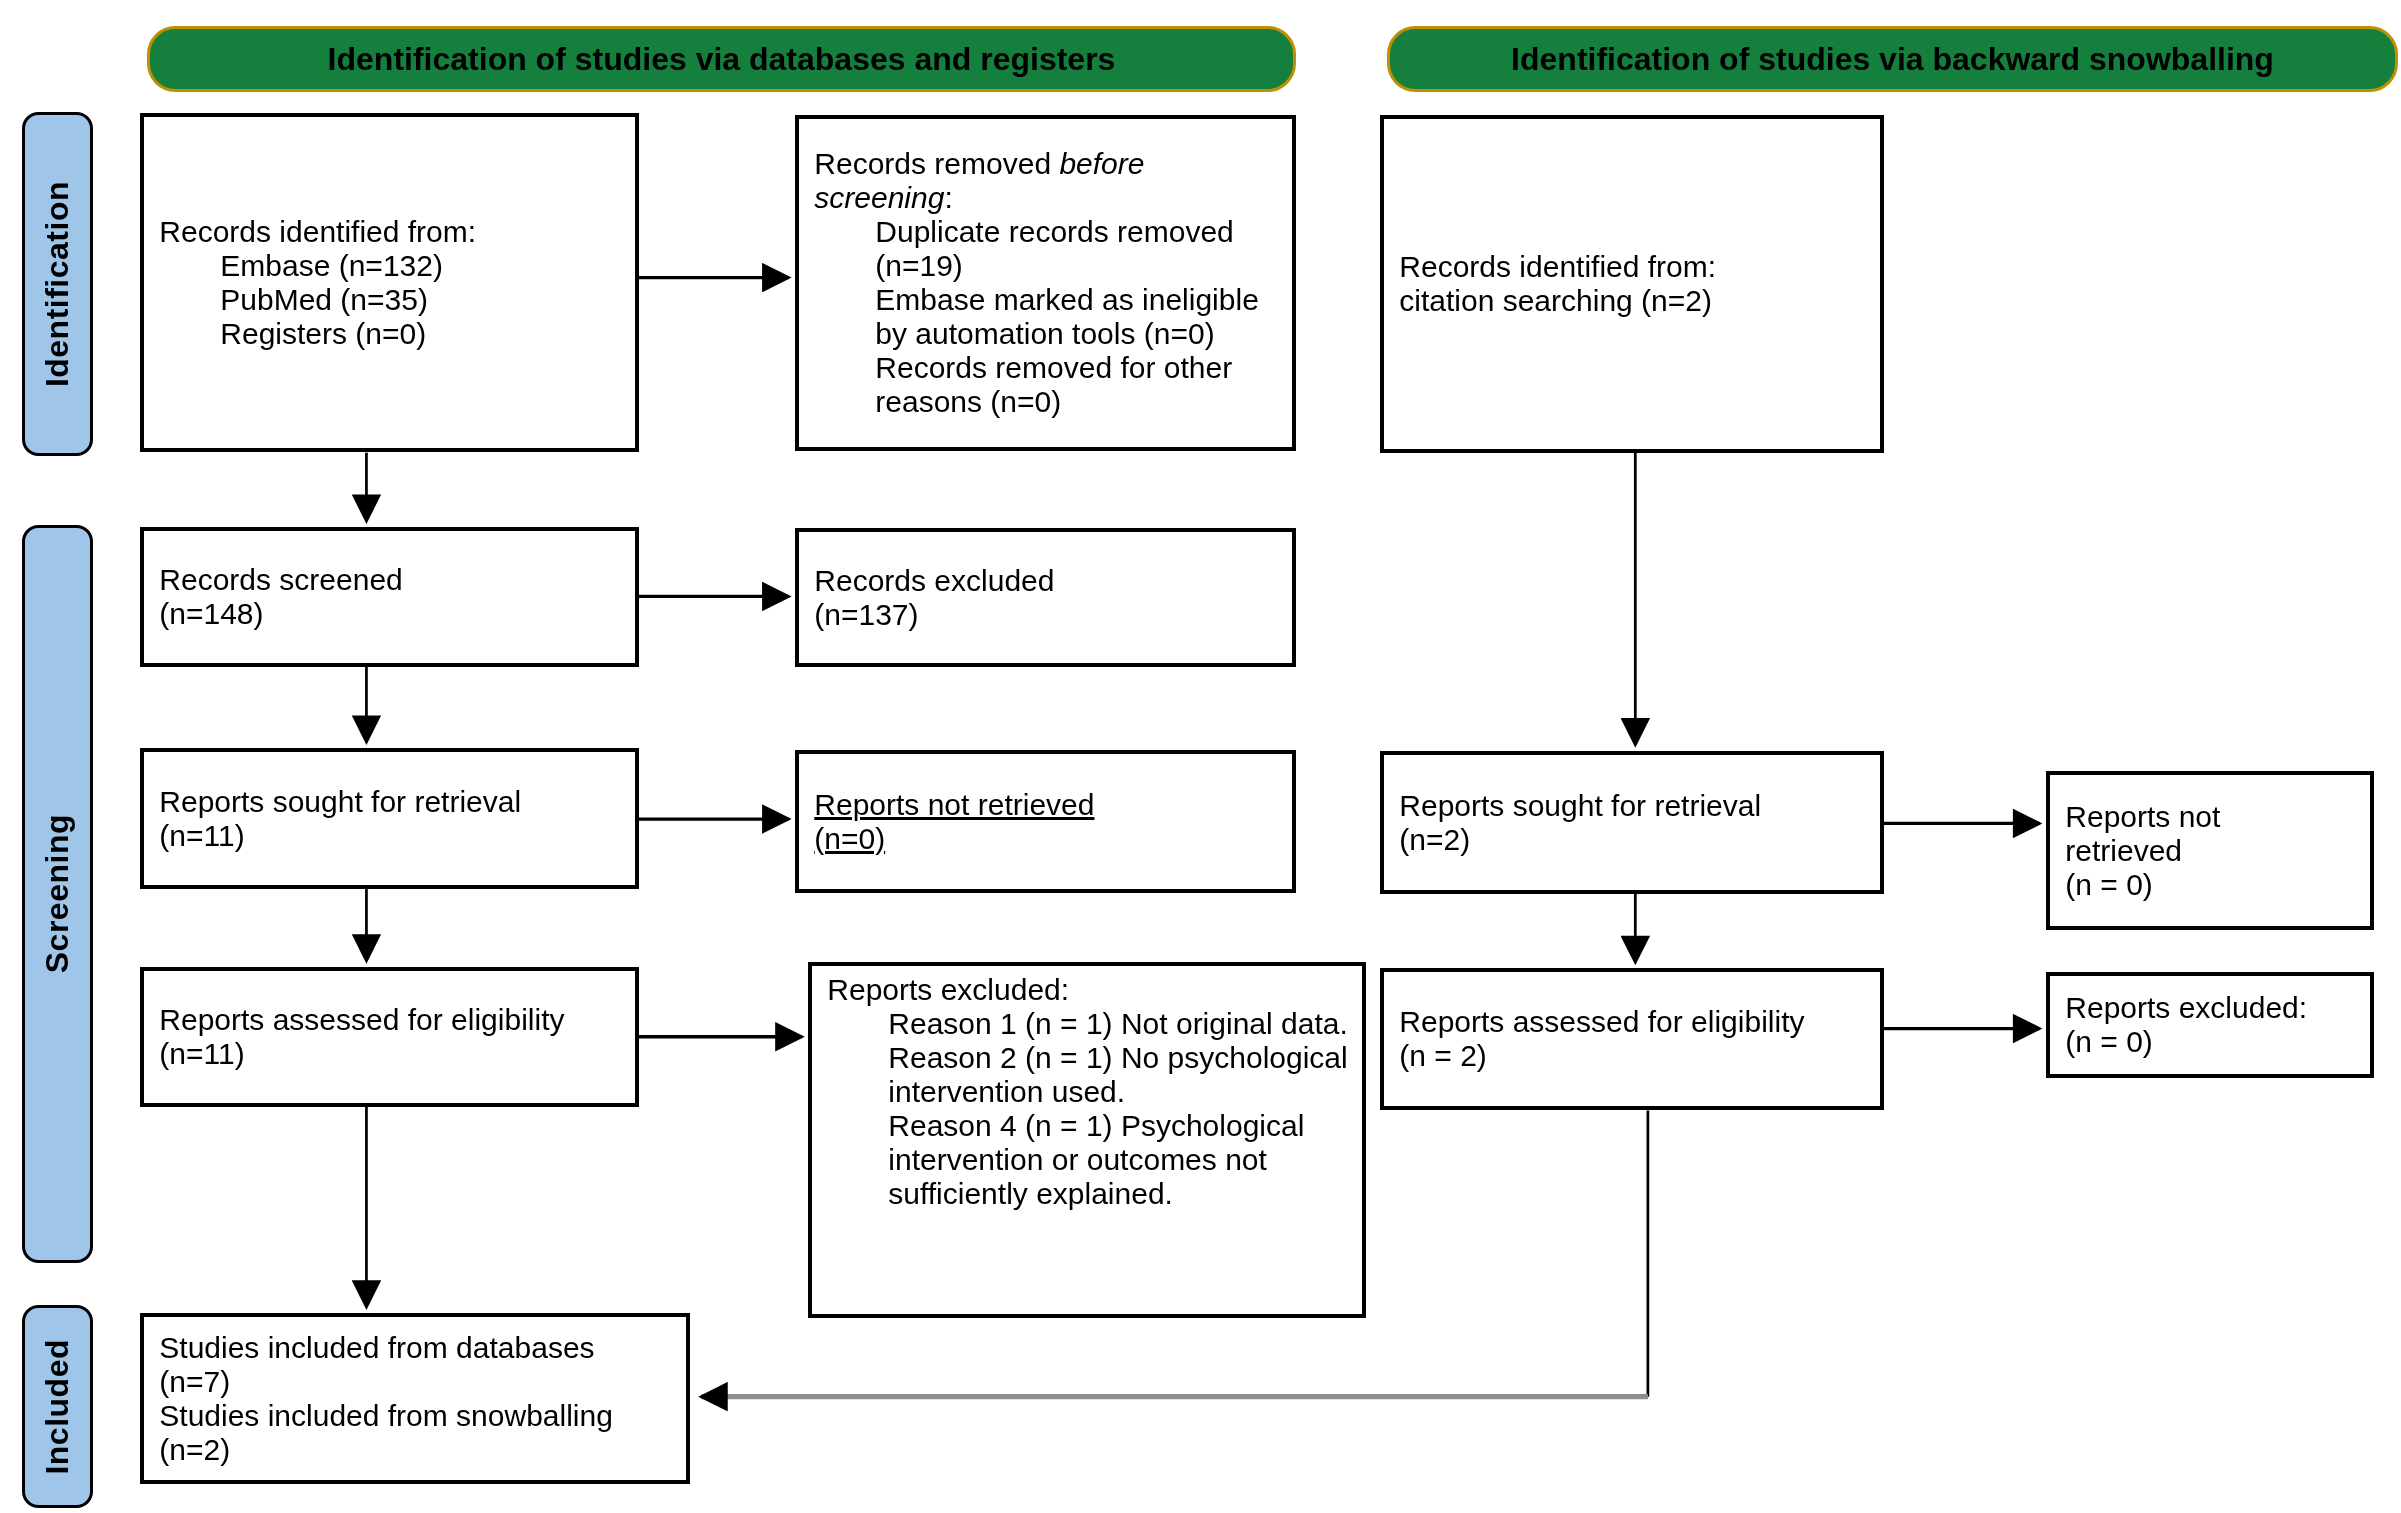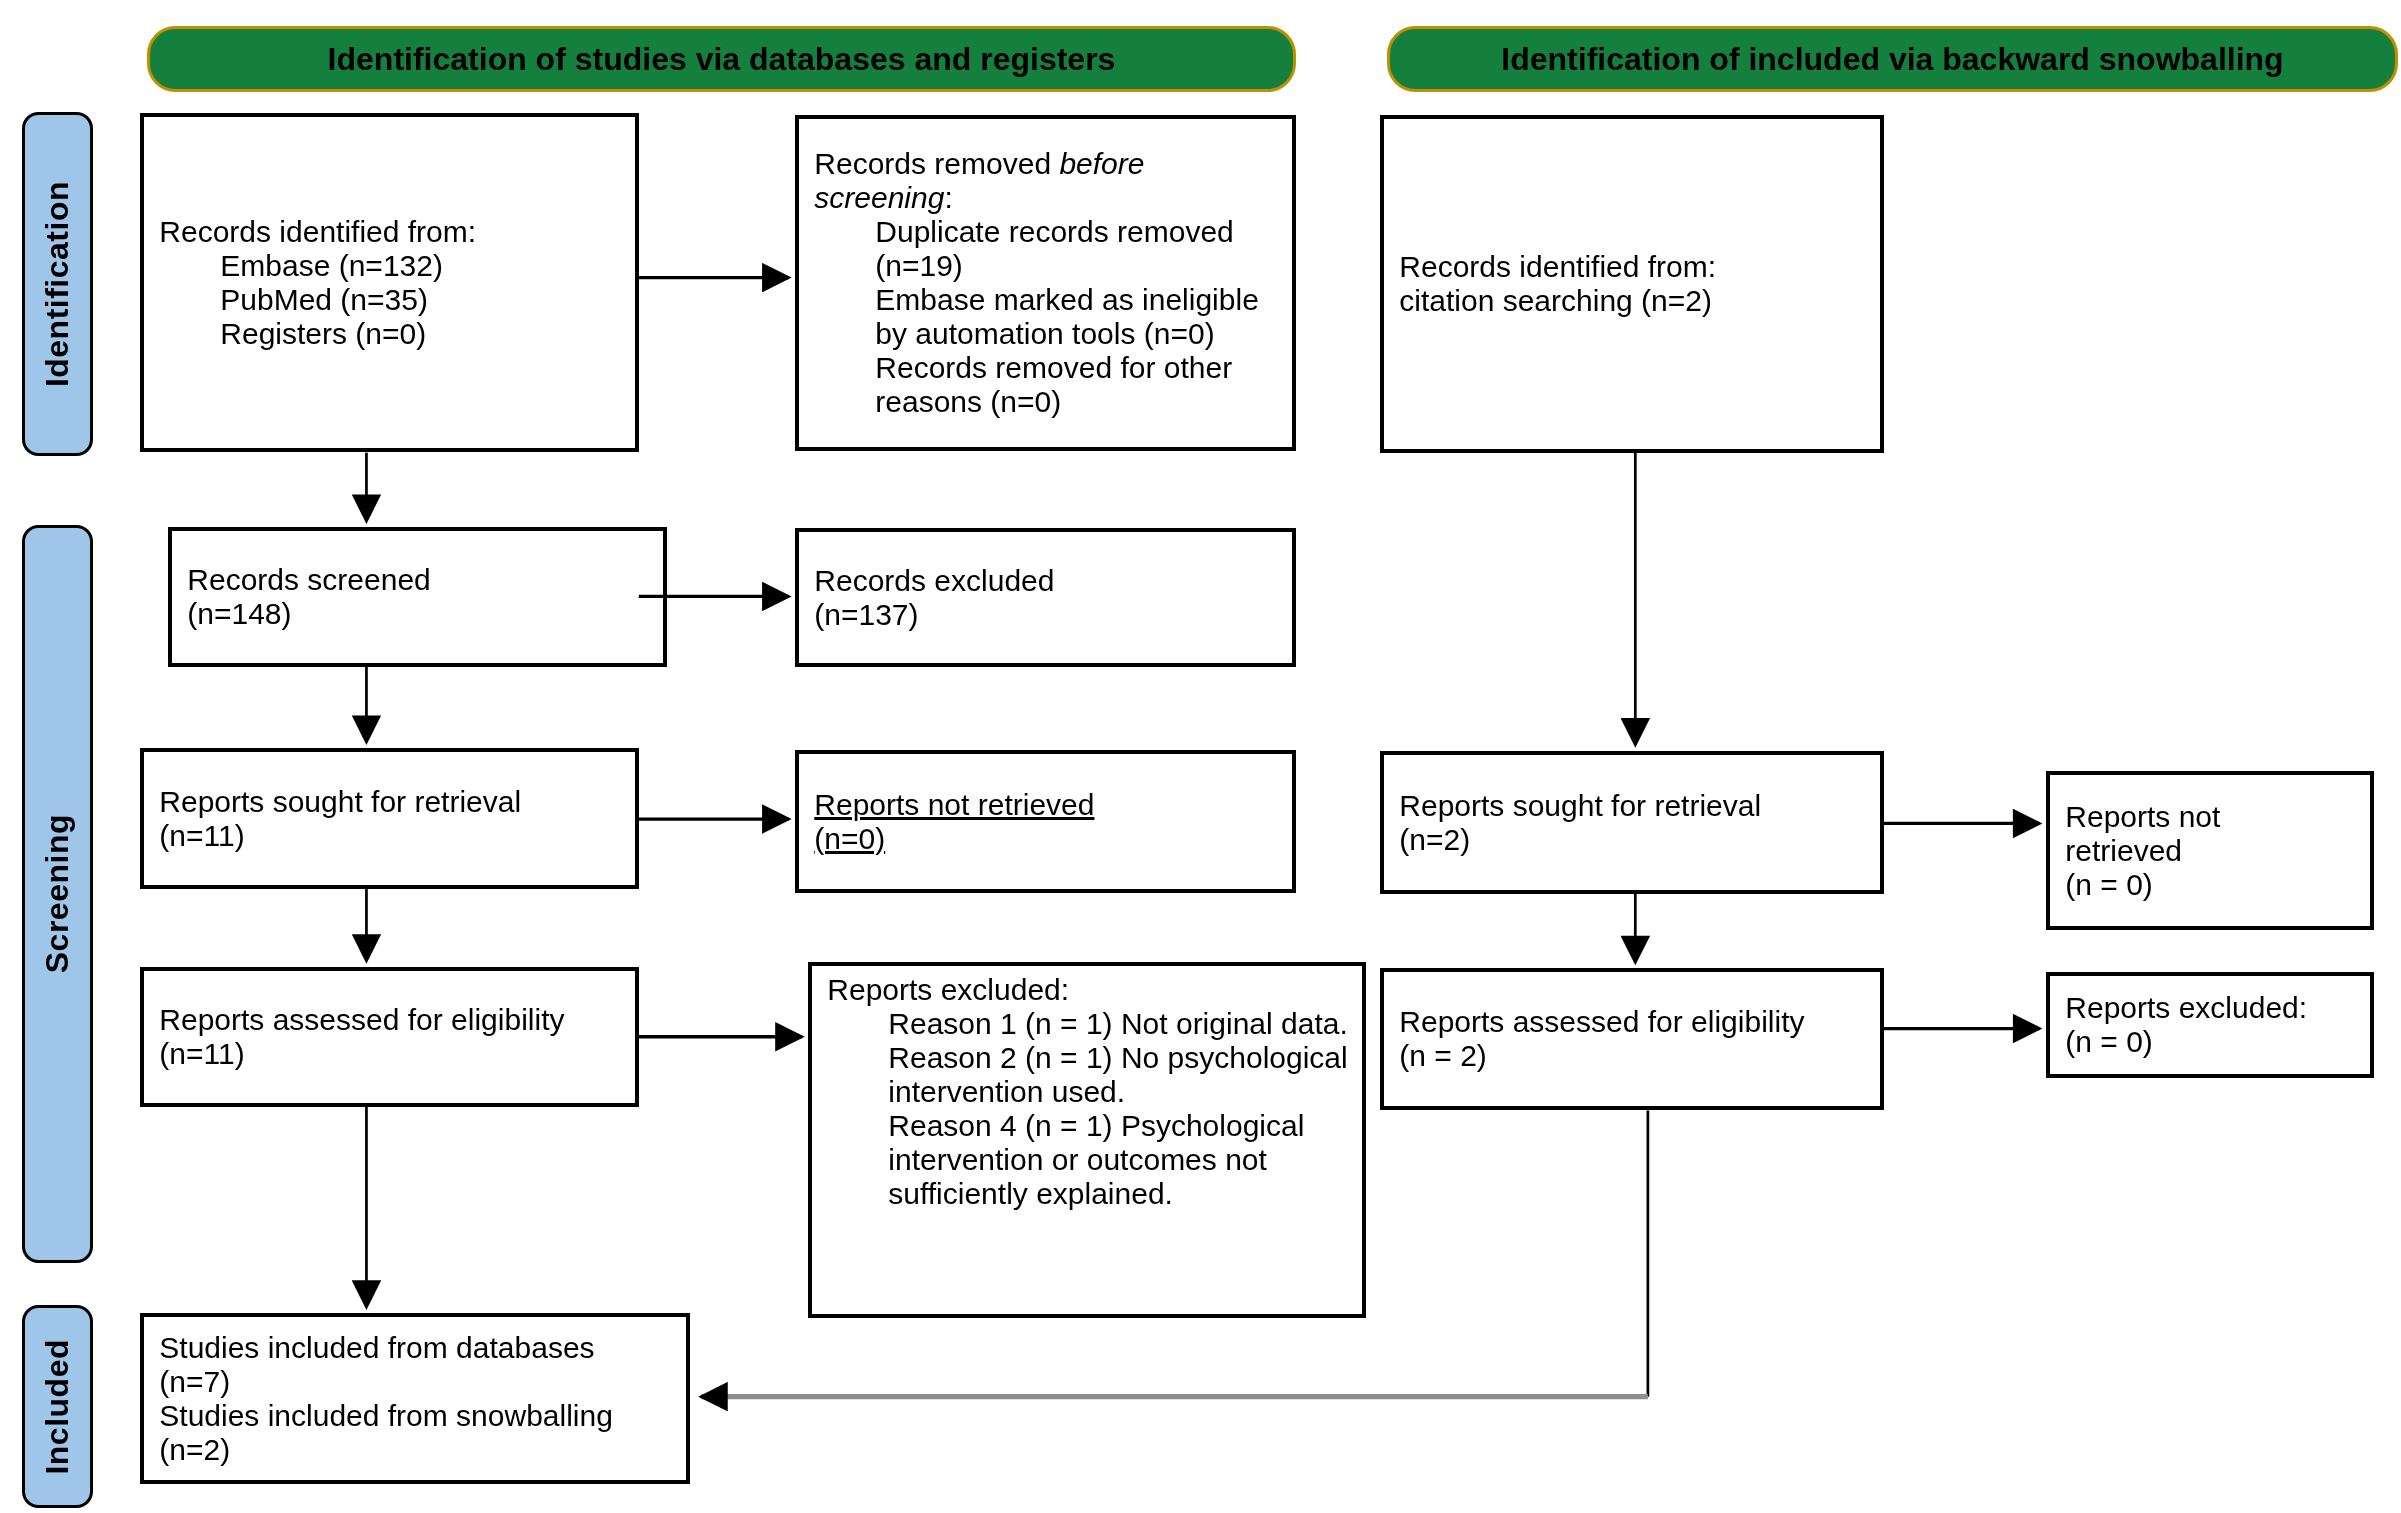--- a/index.html
+++ b/index.html
@@ -31,21 +31,21 @@
   .top-align{justify-content:flex-start;}
   svg.wires{position:absolute;left:0;top:0;pointer-events:none;}
 </style>
 </head>
 <body>
 
 <div class="abs hdr" style="left:147px;top:26px;width:1149px;height:66px;">
   <span>Identification of studies via databases and registers</span>
 </div>
 <div class="abs hdr" style="left:1387px;top:26px;width:1011px;height:66px;">
-  <span>Identification of included via backward snowballing</span>
+  <span>Identification of studies via backward snowballing</span>
 </div>
 
 <div class="abs stage" style="left:22px;top:112px;width:71px;height:344px;">
   <span>Identification</span>
 </div>
 <div class="abs stage" style="left:22px;top:525px;width:71px;height:738px;">
   <span>Screening</span>
 </div>
 <div class="abs stage" style="left:22px;top:1305px;width:71px;height:203px;">
   <span>Included</span>
@@ -78,21 +78,21 @@
     <div>Records removed for other</div>
     <div>reasons (n=0)</div>
   </div>
 </div>
 
 <div class="abs box" style="left:1380px;top:115px;width:504px;height:338px;">
   <div>Records identified from:</div>
   <div>citation searching (n=2)</div>
 </div>
 
-<div class="abs box" style="left:140px;top:527px;width:499px;height:140px;margin-left:28px;">
+<div class="abs box" style="left:140px;top:527px;width:499px;height:140px;">
   <div>Records screened</div>
   <div>(n=148)</div>
 </div>
 <div class="abs box" style="left:795px;top:528px;width:501px;height:139px;">
   <div>Records excluded</div>
   <div>(n=137)</div>
 </div>
 
 <div class="abs box" style="left:140px;top:748px;width:499px;height:141px;">
   <div>Reports sought for retrieval</div>

